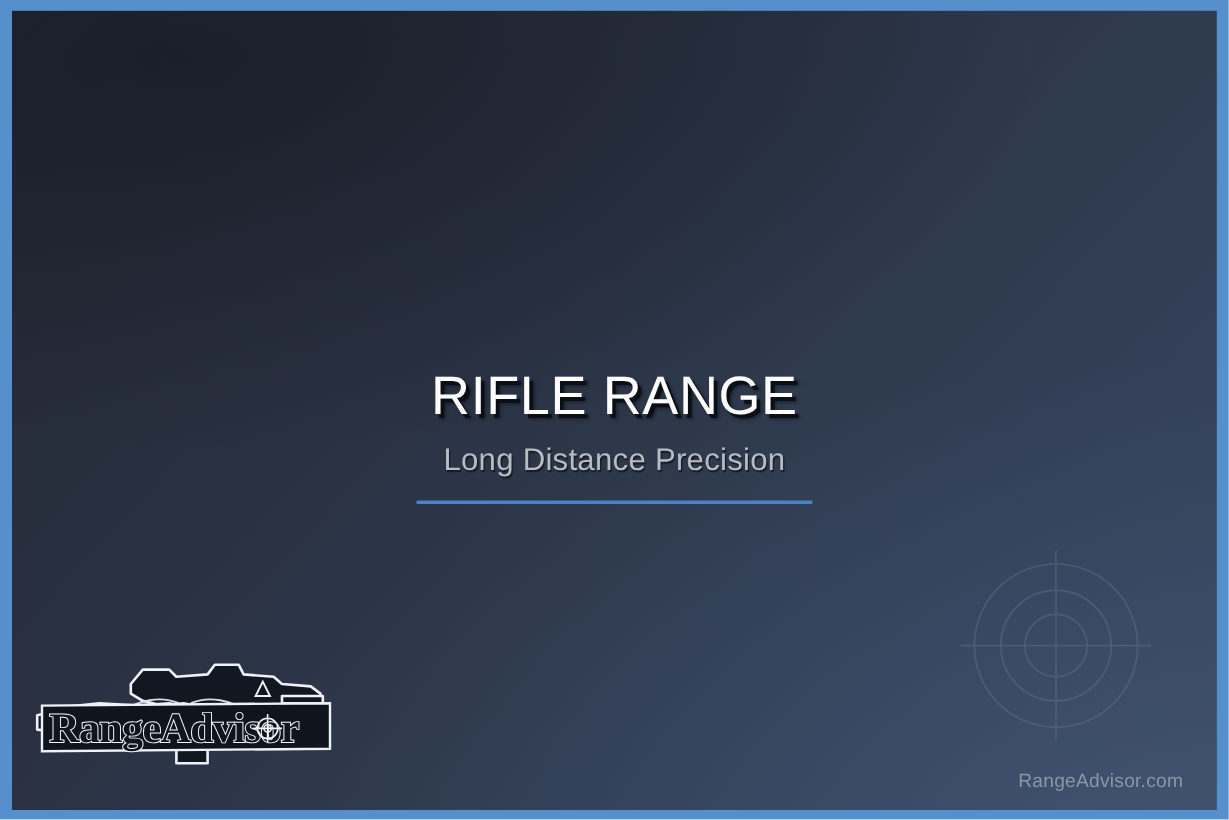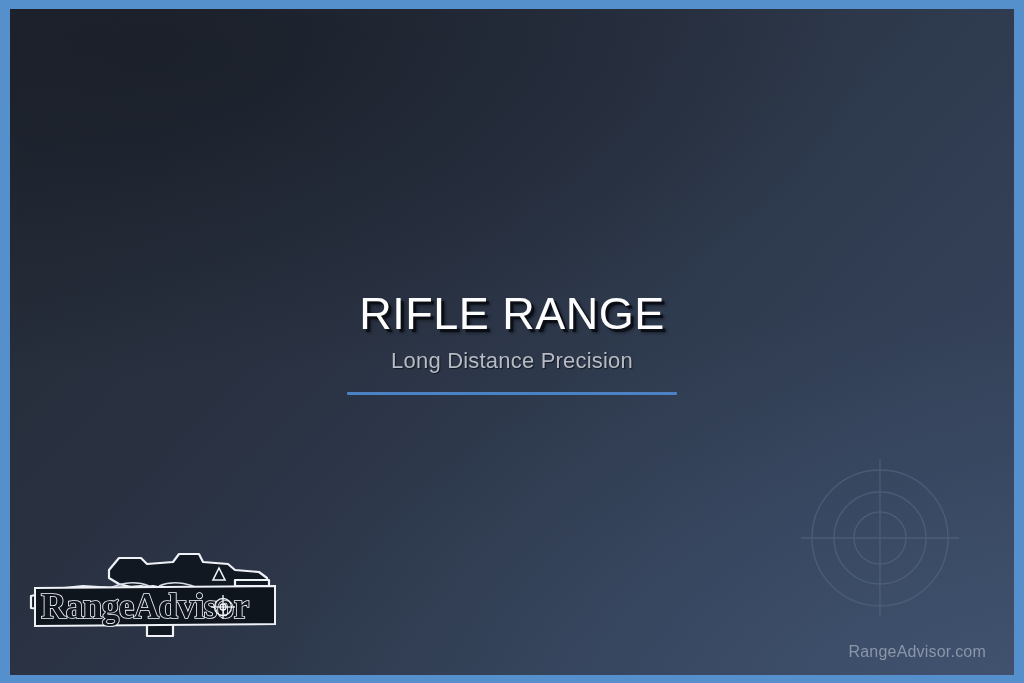--- a/index.html
+++ b/index.html
@@ -63,31 +63,31 @@
 
   
   #title-block {
     position: absolute;
     left: 0;
     right: 0;
     top: 281px;
     text-align: center;
   }
   #slide-title {
-    margin: 0;
+    margin: 16px;
     font-size: 45px;
     font-weight: 400;
     letter-spacing: 0.5px;
     color: #fdfdfd;
     line-height: 1.05;
     text-shadow: 3px 3px 0 rgba(10,13,19,0.92), 4px 4px 3px rgba(8,10,15,0.55);
   }
   #slide-subtitle {
     margin: 12px 0 0 0;
-    font-size: 22px;
+    font-size: 26px;
     font-weight: 400;
     color: #b6bbc4;
     letter-spacing: 0.2px;
     line-height: 1.1;
     text-shadow: 1px 1px 1px rgba(12,16,23,0.75);
   }
   #accent-rule {
     width: 330px;
     height: 3px;
     margin: 19px auto 0 auto;

